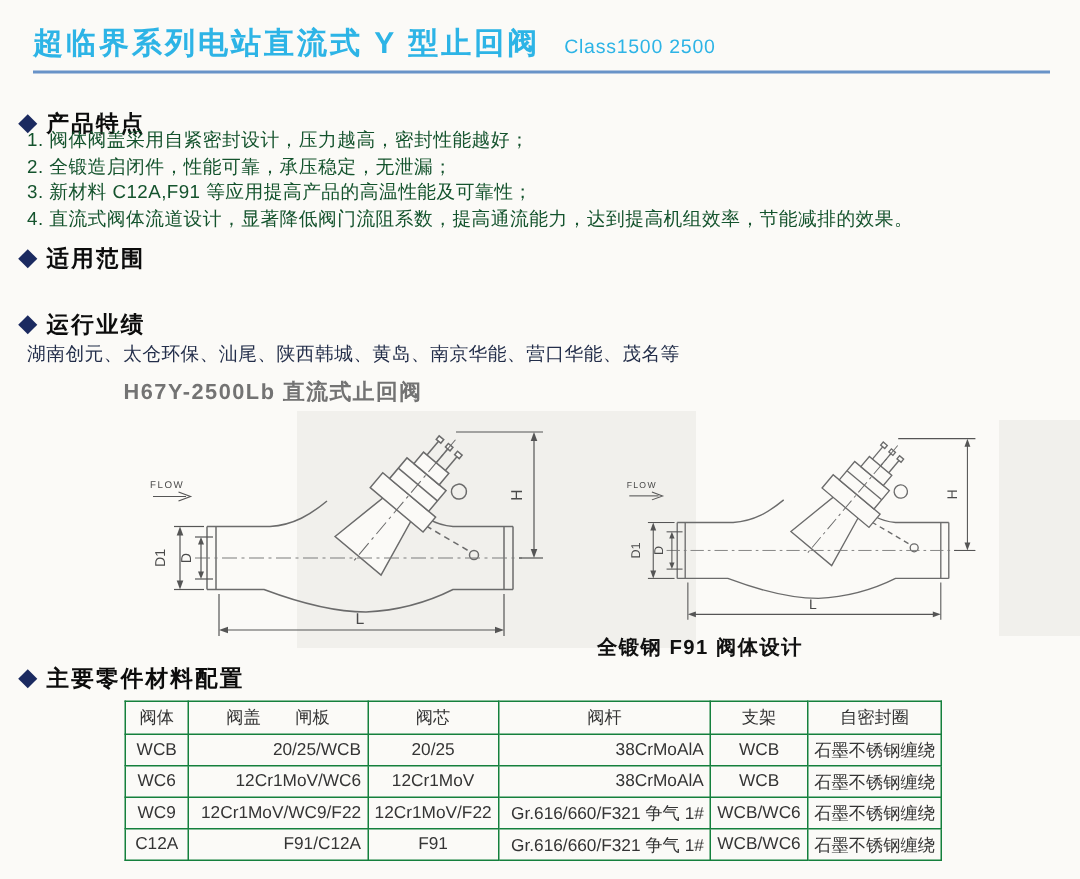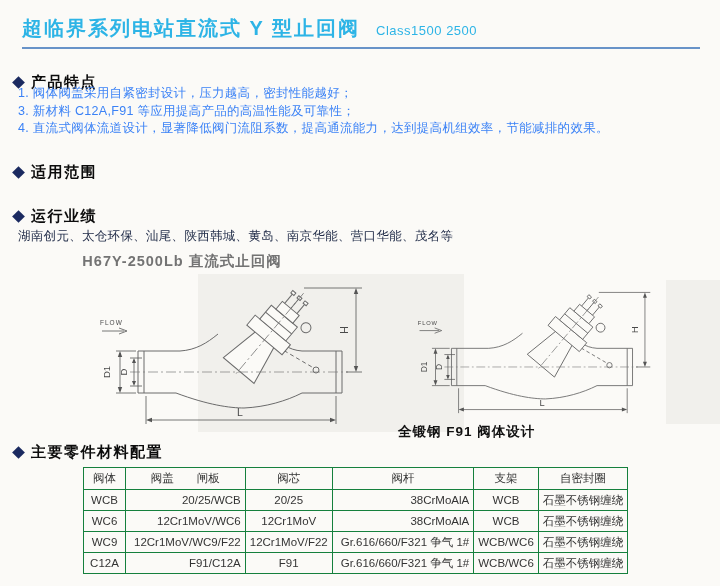--- a/index.html
+++ b/index.html
@@ -15,21 +15,21 @@
   #page-title{font-size:20px;font-weight:bold;color:#2db4e6;letter-spacing:2px;}
   #page-title-suffix{font-size:13px;color:#2db4e6;letter-spacing:.5px;}
   #title-rule{position:absolute;left:22px;top:47px;width:678px;height:2px;background:#4d80bf;opacity:.85;}
   
   .sec-head{position:absolute;display:flex;align-items:center;gap:8px;}
   .diamond{width:9px;height:9px;background:#1b2a60;transform:rotate(45deg);flex:0 0 auto;}
   .sec-title{font-size:15px;font-weight:bold;color:#0c0c0c;letter-spacing:1.5px;}
   
   .body-text{position:absolute;font-size:12.5px;color:#232e4a;letter-spacing:.3px;}
   #feature-list{position:absolute;left:18px;top:85px;}
-  #feature-list .feat{font-size:12.5px;color:#3b82f6;line-height:17.5px;letter-spacing:.3px;}
+  #feature-list .feat{font-size:12.5px;color:#14532d;line-height:17.5px;letter-spacing:.3px;}
   
   .diag-title{position:absolute;font-size:14.5px;font-weight:bold;color:#737373;text-align:center;letter-spacing:1px;}
   #right-caption{position:absolute;left:398px;top:423px;width:220px;
     font-size:13.5px;font-weight:bold;color:#111;letter-spacing:1px;}
   .diag{position:absolute;}
   
   #materials-table{position:absolute;left:83px;top:467px;border-collapse:collapse;
     font-size:11.5px;color:#343434;}
   #materials-table th,#materials-table td{
     border:1px solid #15803d;font-weight:normal;white-space:nowrap;
@@ -51,20 +51,21 @@
     <span id="page-title-suffix">Class1500 2500</span>
   </div>
   <div id="title-rule"></div>
 
   <div class="sec-head" style="left:14px;top:73px;">
     <span class="diamond"></span>
     <span class="sec-title">产品特点</span>
   </div>
   <div id="feature-list">
     <div class="feat">1. 阀体阀盖采用自紧密封设计，压力越高，密封性能越好；</div>
+    <div class="feat">2. 全锻造启闭件，性能可靠，承压稳定，无泄漏；</div>
     <div class="feat">3. 新材料 C12A,F91 等应用提高产品的高温性能及可靠性；</div>
     <div class="feat">4. 直流式阀体流道设计，显著降低阀门流阻系数，提高通流能力，达到提高机组效率，节能减排的效果。</div>
   </div>
 
   <div class="sec-head" style="left:14px;top:163px;">
     <span class="diamond"></span>
     <span class="sec-title">适用范围</span>
   </div>
 
   <div class="sec-head" style="left:14px;top:207px;">

